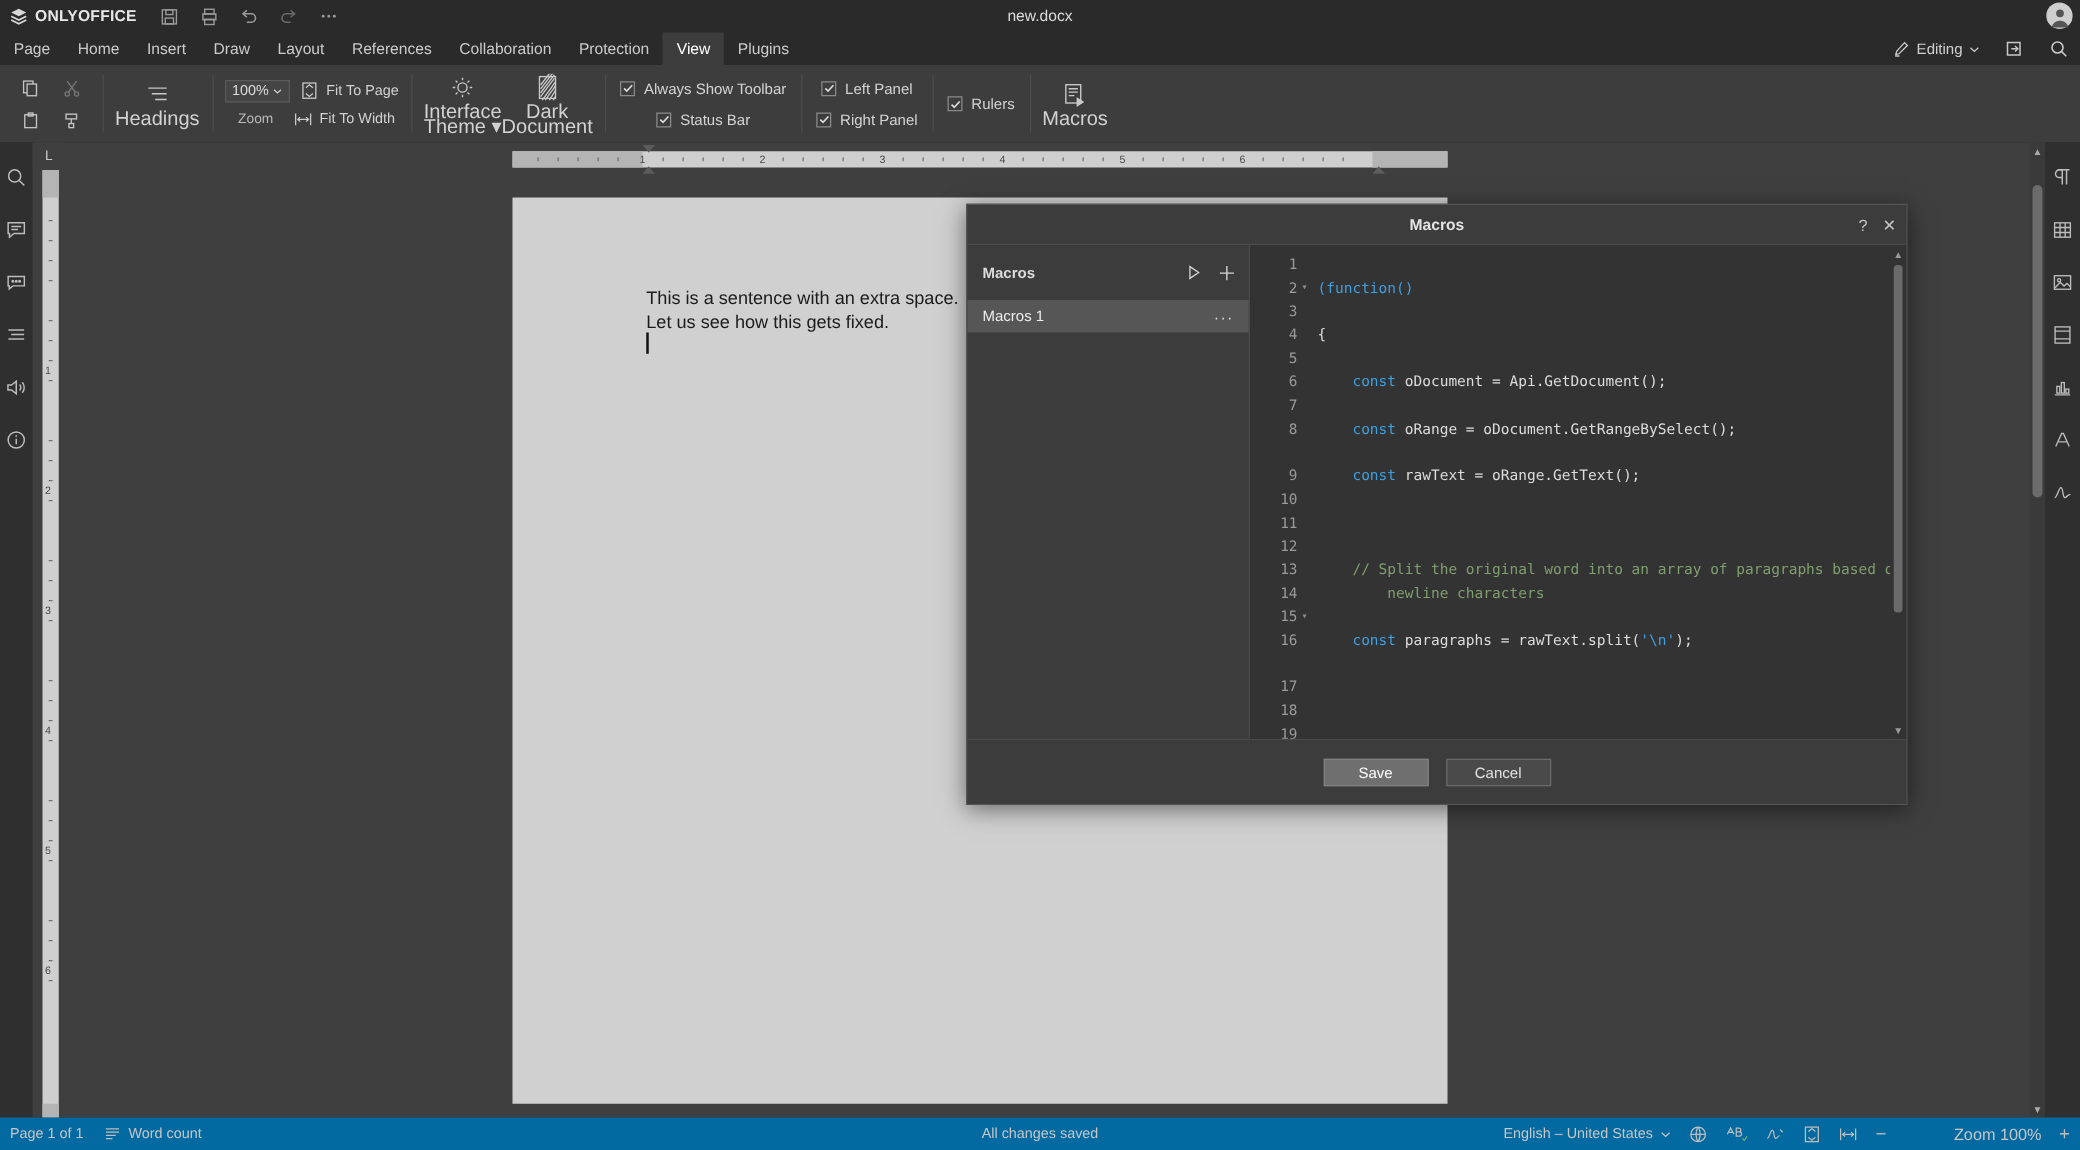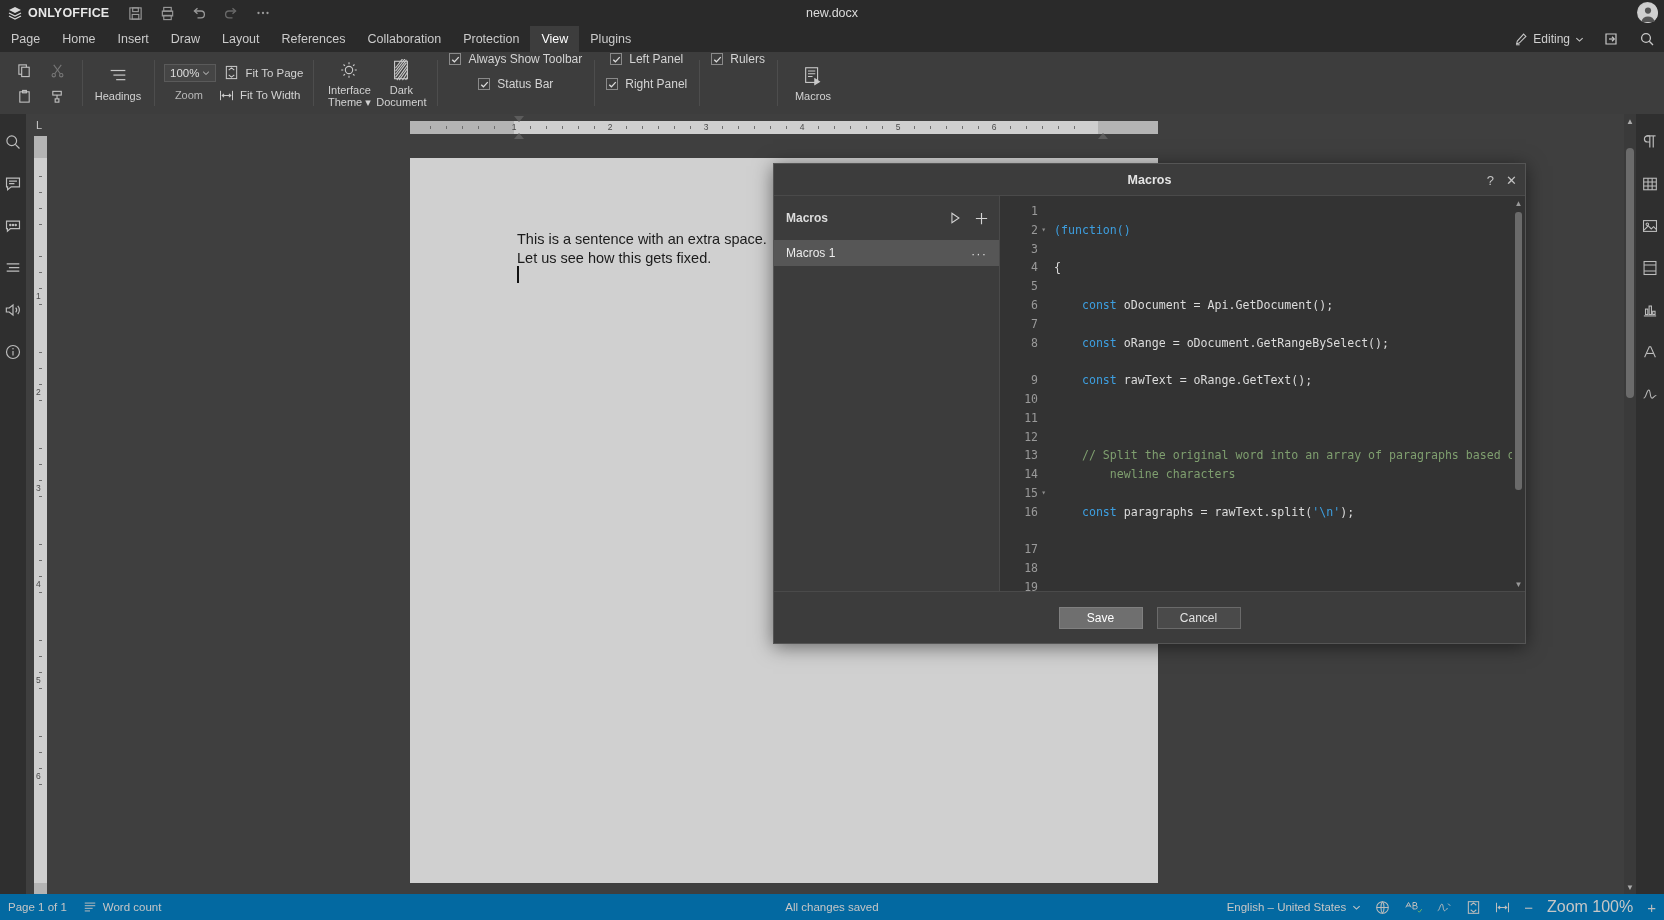--- a/index.html
+++ b/index.html
@@ -62,32 +62,32 @@
     content: ""; position: absolute; left: 0; top: 8px; bottom: 8px; width: 1px; background: #4d4d4d;
   }
   .clip-col { display: flex; flex-direction: column; justify-content: center; gap: 9px; padding: 0 6px; }
   .clip-row { display: flex; gap: 16px; }
   .mini-ico { width: 17px; height: 17px; color: #c4c4c4; display: flex; align-items: center; justify-content: center; cursor: pointer; }
   .mini-ico.dim { color: #777; }
   .bigbtn {
     display: flex; flex-direction: column; align-items: center; justify-content: center;
     gap: 3px; min-width: 52px; height: 58px; cursor: pointer; color: #d2d2d2; font-size: 11px;
   }
-  .bigbtn .lbl { font-size: 11px; line-height: 12px; text-align: center; color: #d2d2d2; }
+  .bigbtn .lbl { font-size: 16px; line-height: 12px; text-align: center; color: #d2d2d2; }
   .zoom-group { display: flex; flex-direction: column; justify-content: center; height: 62px; }
   .zoom-top { display: flex; align-items: center; gap: 8px; }
   .zoom-box {
     border: 1px solid #5a5a5a; background: #454545; color: #dcdcdc;
     font-size: 11.5px; padding: 2px 5px; display: flex; align-items: center; gap: 3px;
     min-width: 44px; justify-content: center; cursor: pointer;
   }
   .fitbtn { display: flex; align-items: center; gap: 6px; font-size: 11.5px; color: #d2d2d2; cursor: pointer; }
   .zoom-bottom { display: flex; align-items: center; gap: 8px; margin-top: 6px; }
   .zoom-word { font-size: 11px; color: #b9b9b9; width: 44px; text-align: center; }
-  .checkcol { display: flex; flex-direction: column; gap: 11px; padding: 0 12px; height: 62px; }
+  .checkcol { display: flex; flex-direction: column; justify-content: center; gap: 11px; padding: 0 12px; height: 62px; }
   .chk { display: flex; align-items: center; gap: 7px; font-size: 12px; color: #d4d4d4; cursor: pointer; white-space: nowrap; }
   .chkbox {
     width: 12px; height: 12px; border: 1px solid #8a8a8a; background: #3d3d3d;
     display: flex; align-items: center; justify-content: center;
   }
   .chkbox svg { display: block; }
 
   
   .leftrail {
     position: absolute; left: 0; top: 114px; width: 26px; bottom: 26px;
@@ -224,21 +224,21 @@
   
   .statusbar {
     position: absolute; left: 0; bottom: 0; width: 1664px; height: 26px;
     background: #0369a1; display: flex; align-items: center; font-size: 11.5px; color: #c6c6c6;
   }
   .sb-left { display: flex; align-items: center; gap: 16px; padding-left: 8px; }
   .sb-item { display: flex; align-items: center; gap: 6px; cursor: pointer; }
   .sb-center { position: absolute; left: 0; right: 0; display: flex; justify-content: center; pointer-events: none; }
   .sb-right { position: absolute; right: 8px; display: flex; align-items: center; gap: 14px; }
   .sb-ico { color: #bdbdbd; display: flex; align-items: center; cursor: pointer; }
-  .zoomlbl { font-size: 16px; color: #c6c6c6; }
+  .zoomlbl { font-size: 13px; color: #c6c6c6; margin-left: 40px; }
   svg { display: block; }
 </style>
 </head>
 <body>
 
 <div class="app">
 
   <div class="titlebar">
     <div class="brand">
       <span class="brand-mark">

